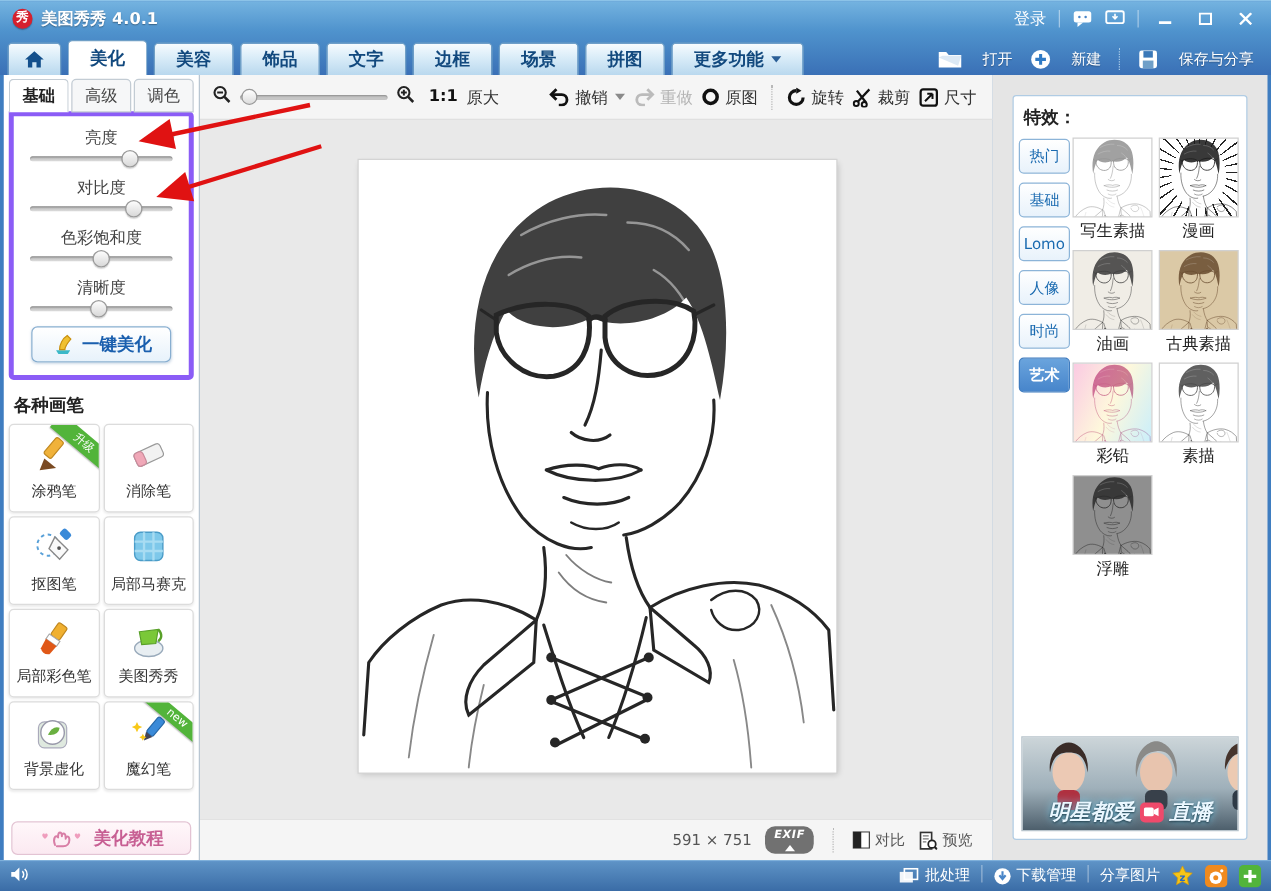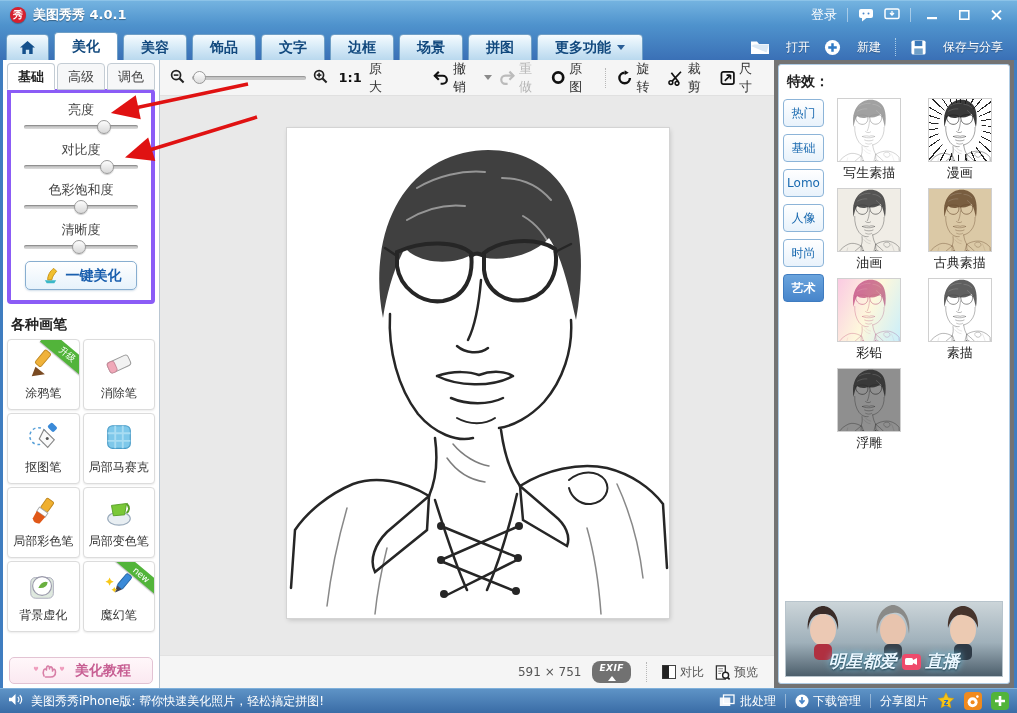--- a/index.html
+++ b/index.html
@@ -84,21 +84,21 @@
     box-shadow:0 0 0 1px #d4d4d4, 1px 2px 5px rgba(0,0,0,.18); }
   .photo svg { width:382px; height:490px; display:block; color:#262626; }
 
   .statusbar { height:33px; background:#f5f5f5; border-top:1px solid #e2e2e2; display:flex; align-items:center;
     justify-content:flex-end; gap:11px; padding-right:16px; font-size:12px; color:#555; }
   .exif-badge { background:#717171; color:#fff; border-radius:8px; font-size:9px; font-weight:bold; font-style:italic;
     padding:2px 7px; display:flex; align-items:center; gap:3px; cursor:pointer; letter-spacing:.5px;flex-direction:column; }
   .tri-up { width:0; height:0; border-left:4px solid transparent; border-right:4px solid transparent; border-bottom:5px solid #fff; }
 
   
-  .right-panel { width:240px; background:#737373; padding:4px; }
+  .right-panel { width:220px; background:#e5e5e5; padding:16px; }
   .fx-box { position:relative; height:100%; border:1px solid #b0cce4; border-radius:3px; padding:6px 4px; background:#fff; }
   .fx-title { font-size:14px; font-weight:bold; color:#222; padding:2px 4px 8px 4px; }
   .fx-body { display:flex; }
   .fx-cats { width:41px; display:flex; flex-direction:column; gap:7px; flex-shrink:0; }
   .fx-cat { height:28px; border:1px solid #8cb4d8; border-radius:4px; background:linear-gradient(180deg,#ffffff,#e8f2fb);
     color:#1a6ab0; font-size:12px; display:flex; align-items:center; justify-content:center; cursor:pointer; }
   .fx-cat.active { background:linear-gradient(180deg,#6aa4dd,#4785cb); color:#fff; border-color:#3f7cc0; font-weight:bold; }
   .fx-grid { flex:1; display:grid; grid-template-columns:1fr 1fr; row-gap:7px; justify-items:center; align-content:start; }
   .fx-item { width:68px; cursor:pointer; }
   .fx-thumb { position:relative; width:62px; height:62px; margin:0 auto; overflow:hidden; background:#fff;
@@ -122,21 +122,21 @@
     background:linear-gradient(180deg,#ccd5d9 0%,#9fb0ba 55%,#4d5f6c 100%); cursor:pointer; }
   .ad-head { position:absolute; bottom:16px; }
   .ad-text { position:absolute; bottom:3px; left:0; right:0; display:flex; align-items:center; justify-content:center; gap:5px;
     font-size:17px; font-weight:bold; font-style:italic; color:#eaf7ff;
     text-shadow:0 1px 2px #17323f, 0 0 7px rgba(120,220,255,.9); }
   .ad-cam { width:19px; height:16px; border-radius:4px; background:#ef4a6b; display:flex; align-items:center; justify-content:center; }
 
   
   .taskbar { position:absolute; left:0; right:0; bottom:0; height:25px; background:linear-gradient(180deg,#5e93c6,#3a6ca6);
     border-top:1px solid #7fb0da; display:flex; align-items:center; color:#fff; font-size:12px; padding:0 8px; gap:8px; }
-  .tk-right { margin-left:auto; display:flex; align-items:center; gap:9px; }
+  .tk-right { margin-left:auto; display:flex; align-items:flex-start; gap:9px; }
   .tk-item { display:flex; align-items:center; gap:4px; cursor:pointer; }
   .tk-sep { width:1px; height:14px; background:rgba(255,255,255,.4); }
   .tk-ico { width:18px; height:18px; cursor:pointer; }
 
   .arrows { position:absolute; left:0; top:60px; width:330px; height:200px; z-index:60; pointer-events:none; }
 </style>
 </head>
 <body>
 
 <svg width="0" height="0" style="position:absolute">
@@ -357,21 +357,21 @@
               </g>
             </svg>
           <span class="brush-label">局部彩色笔</span>
         </div>
         <div class="brush-btn">
           <svg width="34" height="32" viewBox="0 0 36 34">
               <ellipse cx="18" cy="24" rx="12" ry="7" fill="#e8eef2" stroke="#9ab" stroke-width="1.2"></ellipse>
               <path d="M10,10 L26,8 L24,20 L12,21 Z" fill="#7ac838" stroke="#58a028" stroke-width="1"></path>
               <path d="M26,8 C30,12 29,16 26,18" fill="none" stroke="#58a028" stroke-width="2"></path>
             </svg>
-          <span class="brush-label">局部变色笔</span>
+          <span class="brush-label">美图秀秀</span>
         </div>
         <div class="brush-btn">
           <svg width="34" height="32" viewBox="0 0 36 34">
               <rect x="5" y="8" width="24" height="22" rx="5" fill="#dfe9df" stroke="#aab" stroke-width="1"></rect>
               <circle cx="17" cy="17" r="10" fill="#fff" stroke="#99a" stroke-width="1.2"></circle>
               <path d="M13,19 q4,-8 10,-6 q-1,7 -10,6" fill="#6ab040"></path>
             </svg>
           <span class="brush-label">背景虚化</span>
         </div>
         <div class="brush-btn">
@@ -614,21 +614,20 @@
     <line x1="257" y1="57" x2="130" y2="96" stroke="#e01212" stroke-width="3.5" marker-end="url(#ah)"></line>
   </svg>
 
   <div class="taskbar">
     <span>
       <svg width="15" height="13" viewBox="0 0 16 14">
           <path d="M1,5 h3 l4,-4 v12 l-4,-4 h-3 Z" fill="#fff"></path>
           <path d="M10.5,4.2 A3.8,3.8 0 0 1 10.5,9.8 M12.6,2.4 A6.2,6.2 0 0 1 12.6,11.6" stroke="#fff" stroke-width="1.3" fill="none"></path>
         </svg>
     </span>
-    <span>美图秀秀iPhone版: 帮你快速美化照片，轻松搞定拼图!</span>
     <div class="tk-right">
       <span class="tk-item">
         <svg width="17" height="14" viewBox="0 0 17 14">
             <rect x="0.8" y="3.5" width="10.5" height="8.5" fill="#fff" opacity=".92"></rect>
             <rect x="4.5" y="1" width="10.5" height="8.5" fill="none" stroke="#fff" stroke-width="1.3"></rect>
           </svg>
         <span>批处理</span>
       </span>
       <span class="tk-sep"></span>
       <span class="tk-item">

